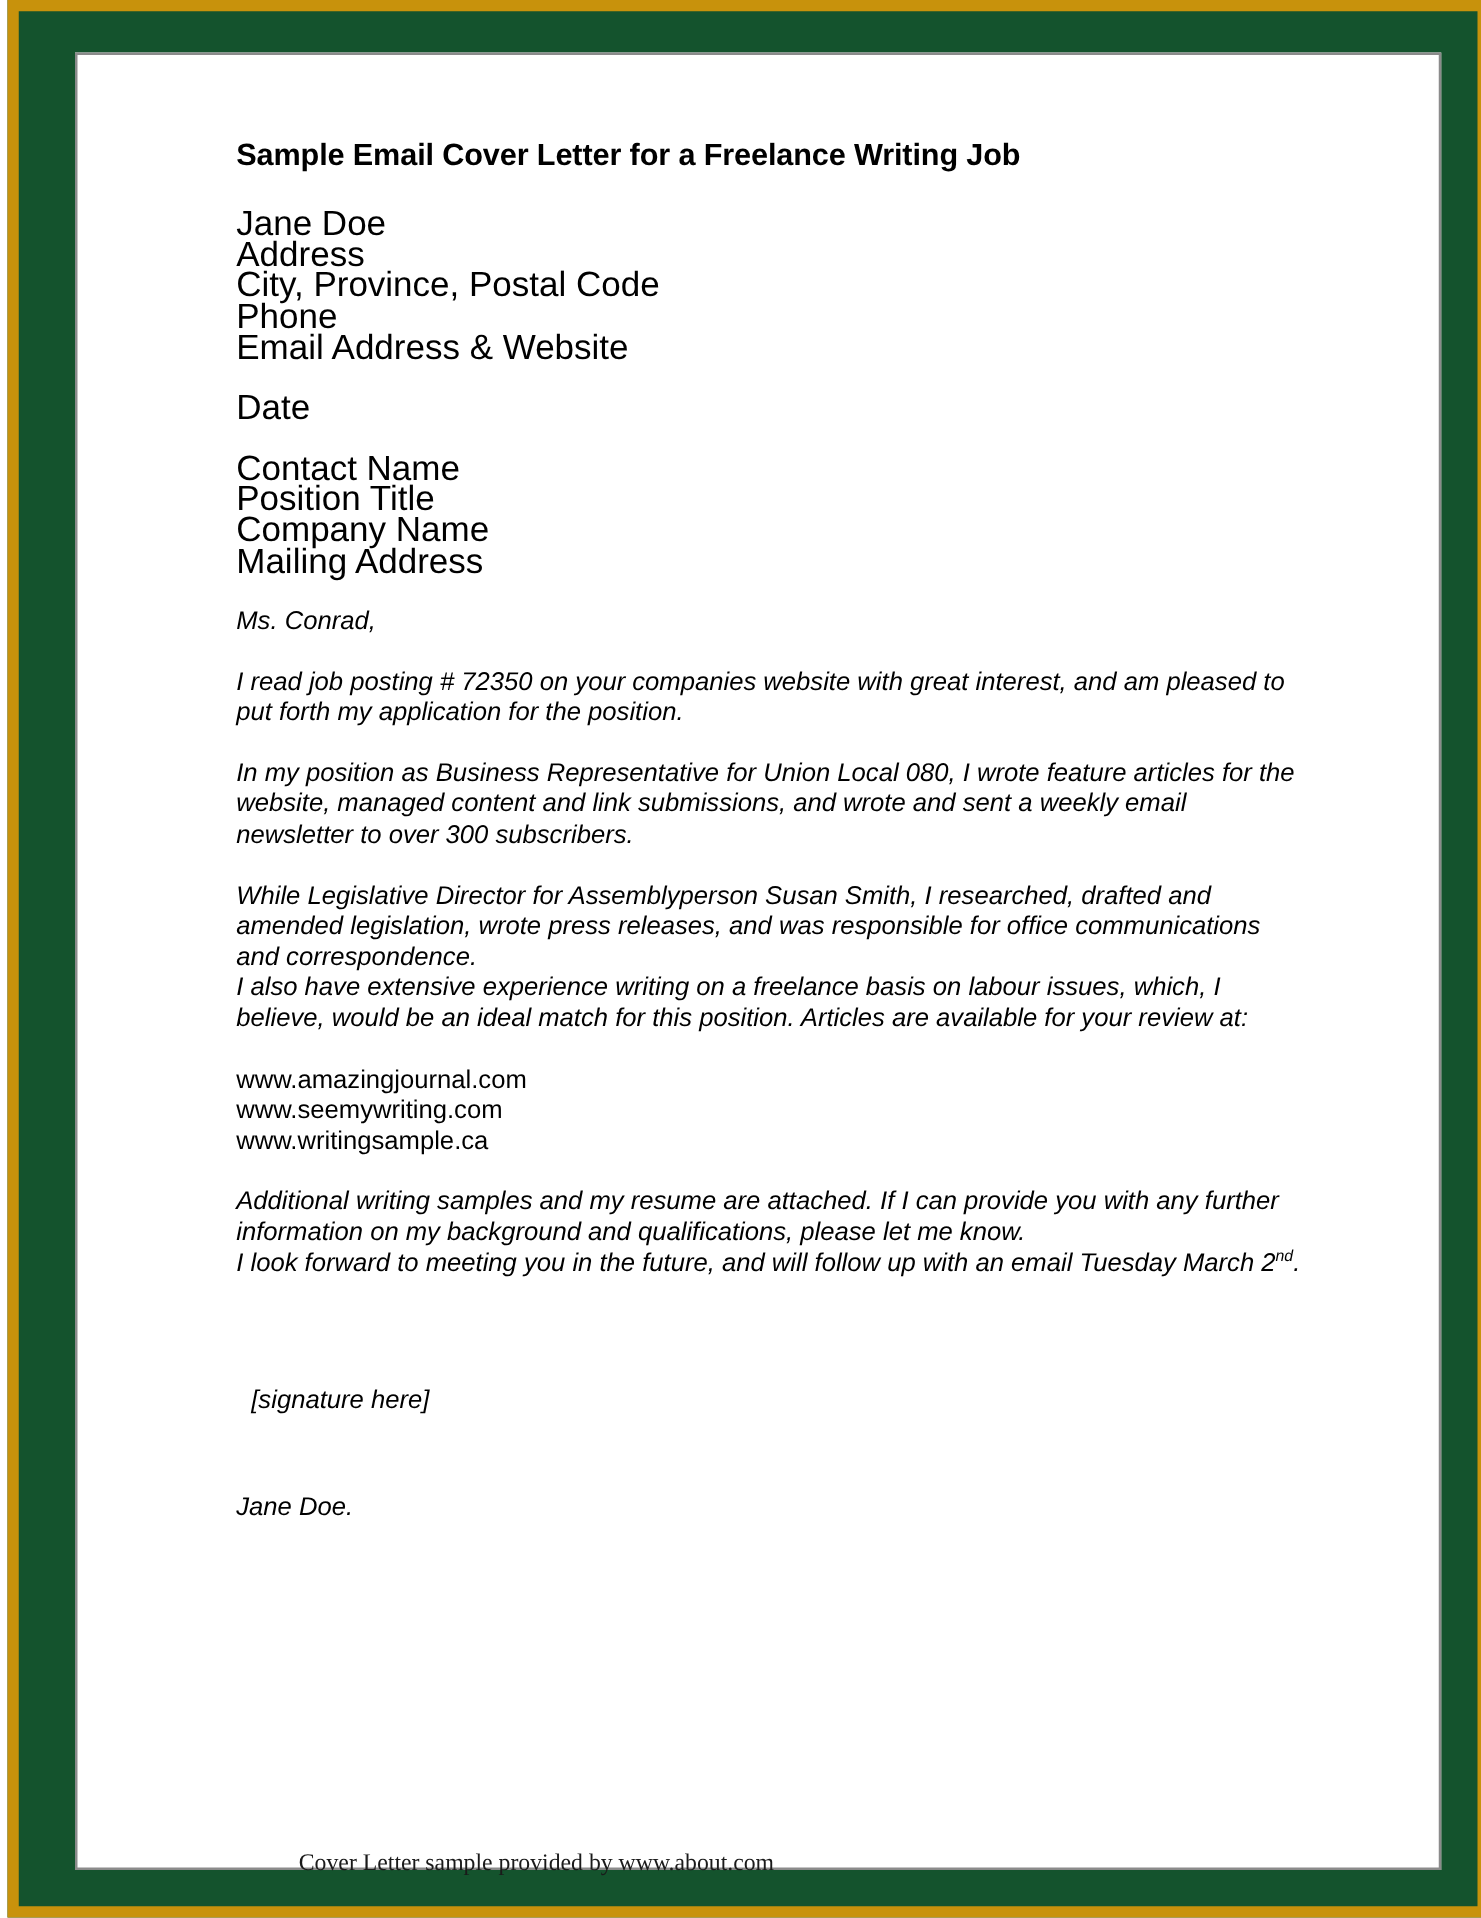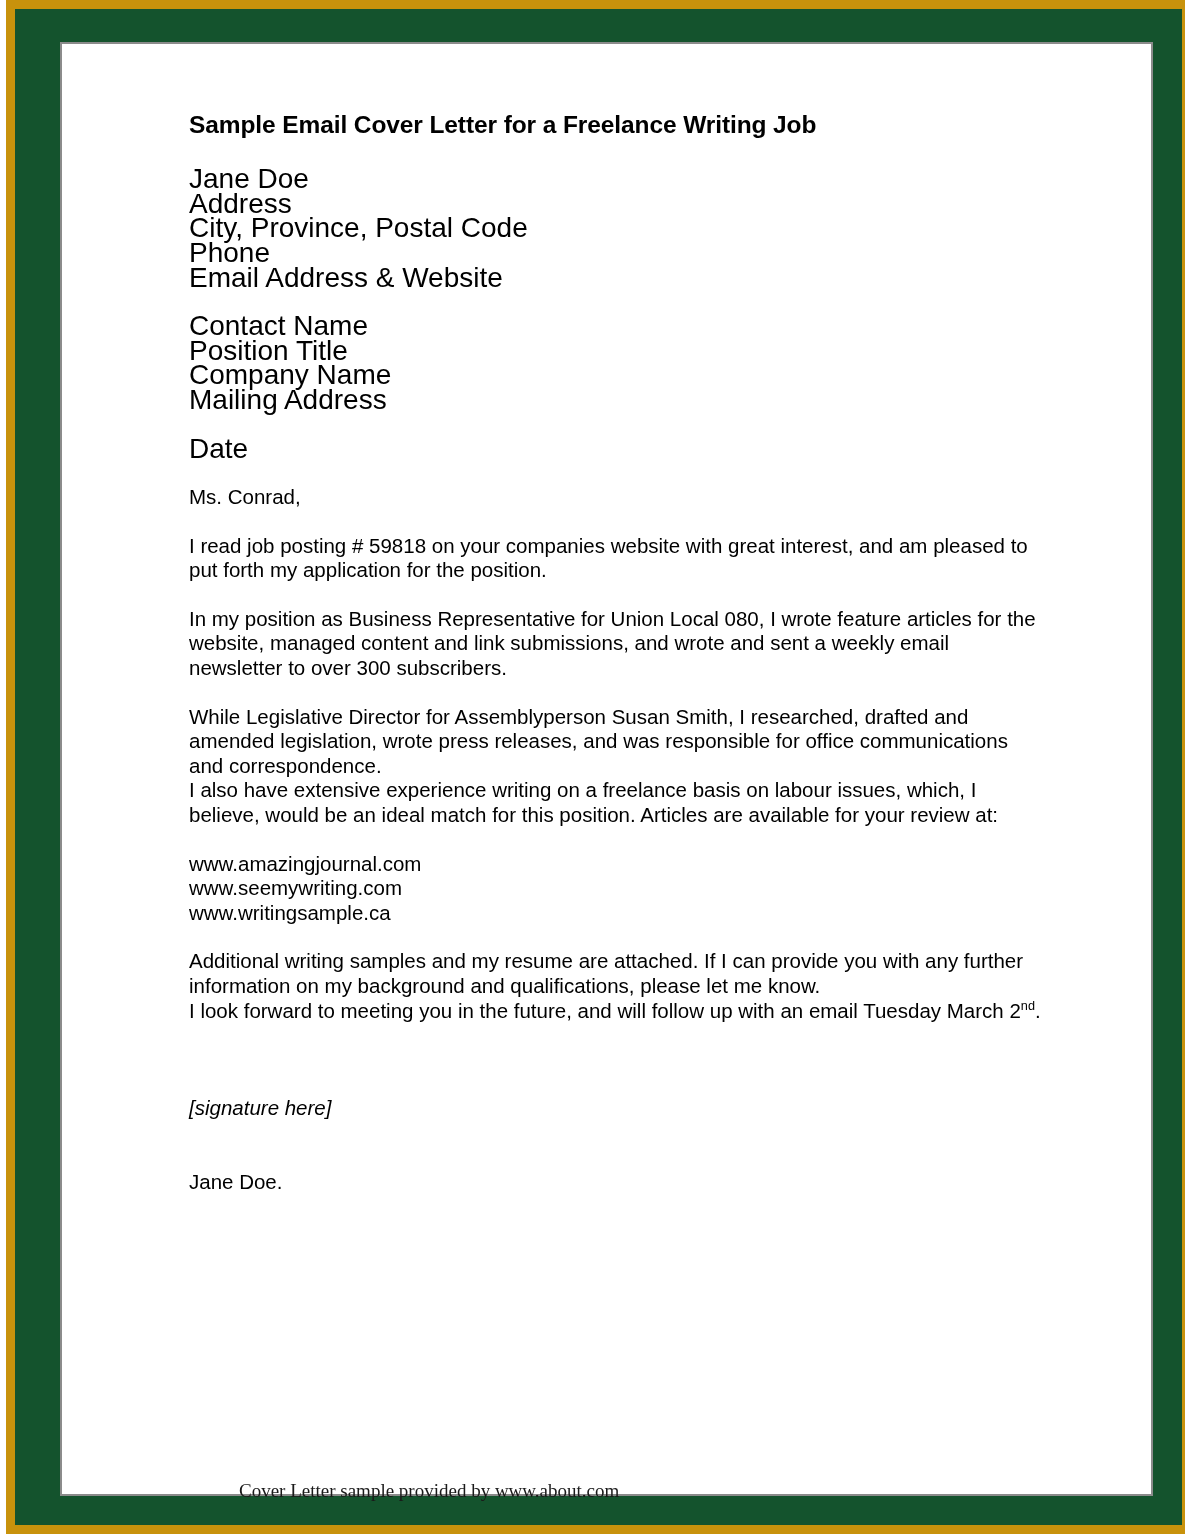--- a/index.html
+++ b/index.html
@@ -66,40 +66,41 @@
     color: #000000;
     margin: 0 0 24px 0;
     white-space: pre-line;
   }
 
   .para {
     font-size: 20.5px;
     line-height: 24.6px;
     color: #000000;
     margin: 0 0 24px 0;
+    font-style: italic;
   }
 
   .para.nogap {
     margin-bottom: 0;
   }
 
   .urls {
     font-size: 20.5px;
     line-height: 24.6px;
     color: #000000;
     margin: 16px 0 24px 0;
     white-space: pre-line;
   }
 
   .signature-line {
     font-size: 20.5px;
     line-height: 24.6px;
     font-style: italic;
     color: #000000;
-    margin: 0;
+    margin: 12px;
   }
 
   .spacer-lg { height: 49px; }
 
   sup.ord {
     font-size: 0.62em;
     vertical-align: super;
     line-height: 0;
   }
 
@@ -122,30 +123,30 @@
     <div id="letter">
 
       <h1 class="doc-title">Sample Email Cover Letter for a Freelance Writing Job</h1>
 
       <div class="block">Jane Doe
 Address
 City, Province, Postal Code
 Phone
 Email Address &amp; Website</div>
 
+      <div class="block">Date</div>
+
       <div class="block">Contact Name
 Position Title
 Company Name
 Mailing Address</div>
 
-      <div class="block">Date</div>
-
       <div class="para">Ms. Conrad,</div>
 
-      <p class="para">I read job posting # 59818 on your companies website with great interest, and am pleased to put forth my application for the position.</p>
+      <p class="para">I read job posting # 72350 on your companies website with great interest, and am pleased to put forth my application for the position.</p>
 
       <p class="para">In my position as Business Representative for Union Local 080, I wrote feature articles for the website, managed content and link submissions, and wrote and sent a weekly email newsletter to over 300 subscribers.</p>
 
       <p class="para nogap">While Legislative Director for Assemblyperson Susan Smith, I researched, drafted and amended legislation, wrote press releases, and was responsible for office communications and correspondence.</p>
 
       <p class="para">I also have extensive experience writing on a freelance basis on labour issues, which, I believe, would be an ideal match for this position. Articles are available for your review at:</p>
 
       <div class="urls">www.amazingjournal.com
 www.seemywriting.com
 www.writingsample.ca</div>

